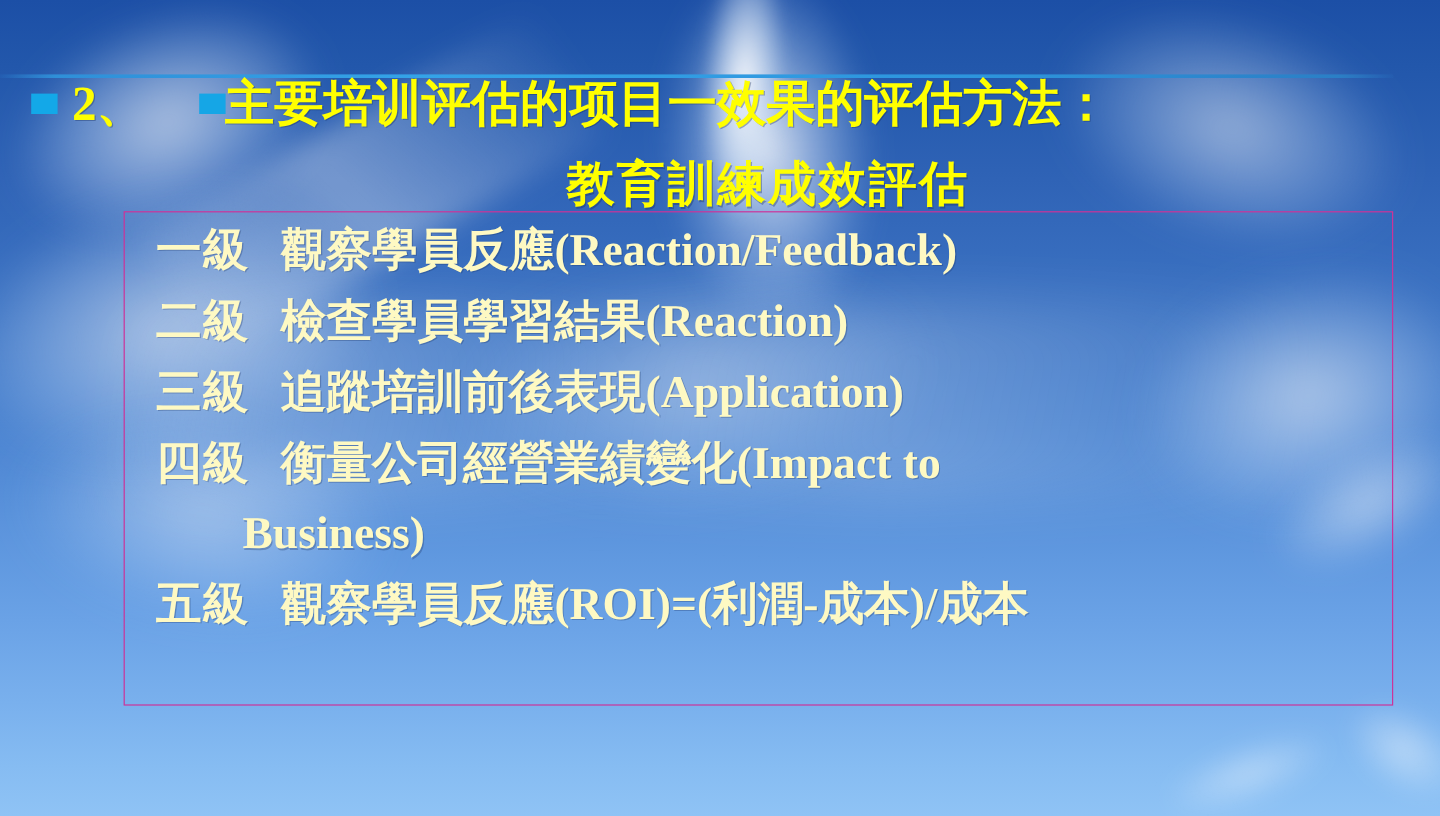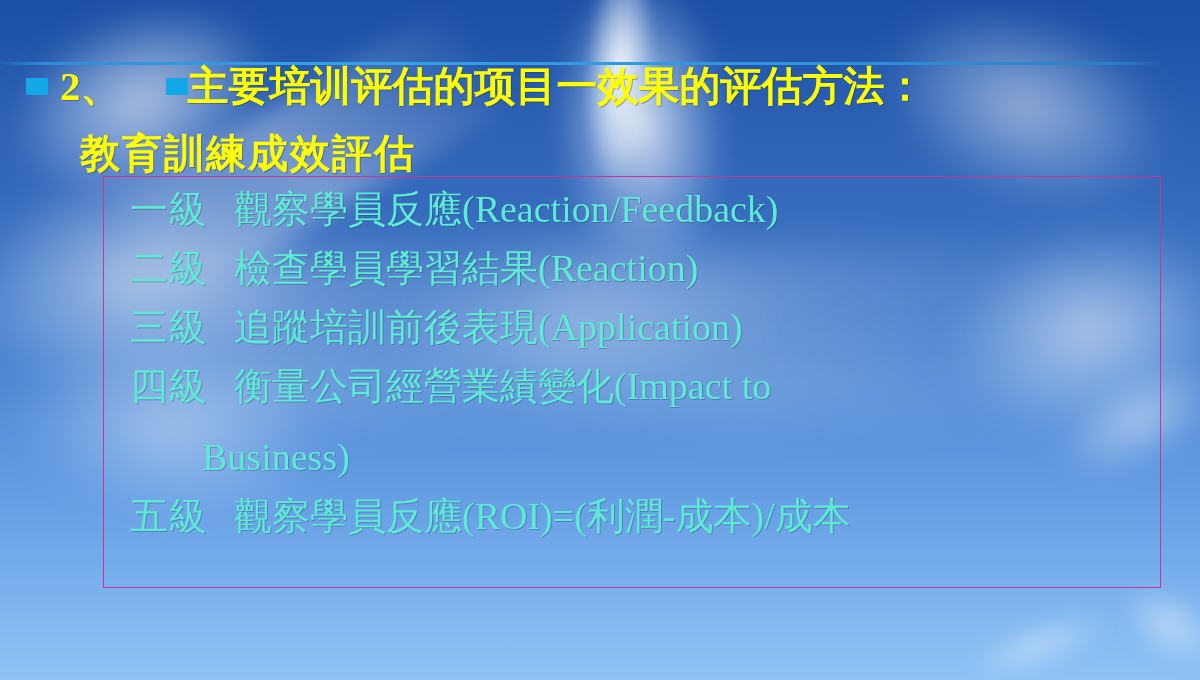--- a/index.html
+++ b/index.html
@@ -215,21 +215,21 @@
     line-height: 1;
     text-shadow: 1px 1px 0 rgba(20,40,90,0.35);
   }
 
   
   .subtitle {
     position: absolute;
     left: 0;
     top: 126px;
     width: 1200px;
-    text-align: left;
+    text-align: center;
     padding-left: 80px;
     box-sizing: border-box;
     font-family: "Liberation Serif", "DejaVu Serif", serif;
     font-size: 40px;
     font-weight: 700;
     color: #ffff00;
     letter-spacing: 2px;
     text-shadow: 1px 1px 0 rgba(20,40,90,0.35);
   }
 
@@ -246,36 +246,35 @@
 
   .body-lines {
     position: absolute;
     left: 130px;
     top: 180px;
     width: 1030px;
   }
   .body-line {
     font-family: "Liberation Serif", "DejaVu Serif", serif;
     font-size: 38px;
-    font-weight: 400;
-    color: #5eead4;
+    font-weight: 700;
+    color: #fef9c3;
     line-height: 59px;
     white-space: nowrap;
     text-shadow: 1px 1px 0 rgba(25,50,100,0.30);
   }
   .body-line .lvl {
     letter-spacing: 1px;
   }
   .body-line .gap {
     display: inline-block;
     width: 26px;
   }
   .body-line.indent {
     padding-left: 72px;
-    margin-top: 12px;
   }
 </style>
 </head>
 <body>
 
 <div id="slide">
 
   <div class="sky-base"></div>
   <div class="cloud cloud-left-top"></div>
   <div class="cloud cloud-left-mid"></div>

